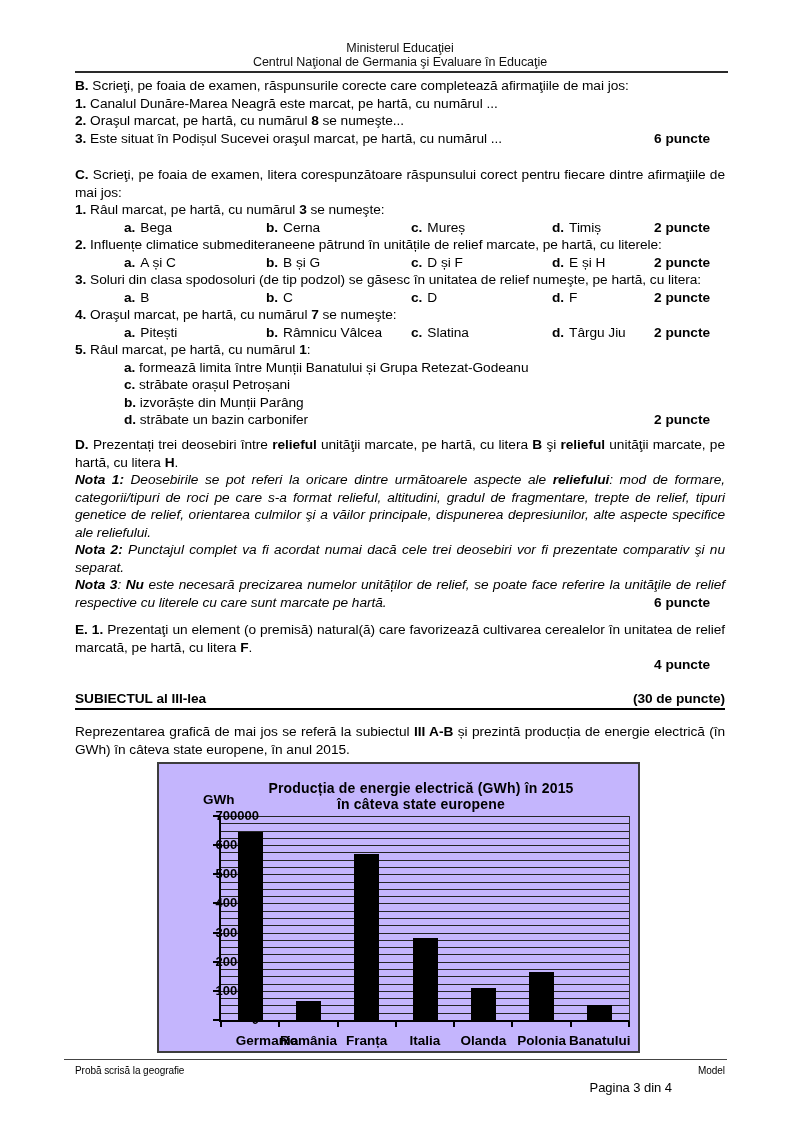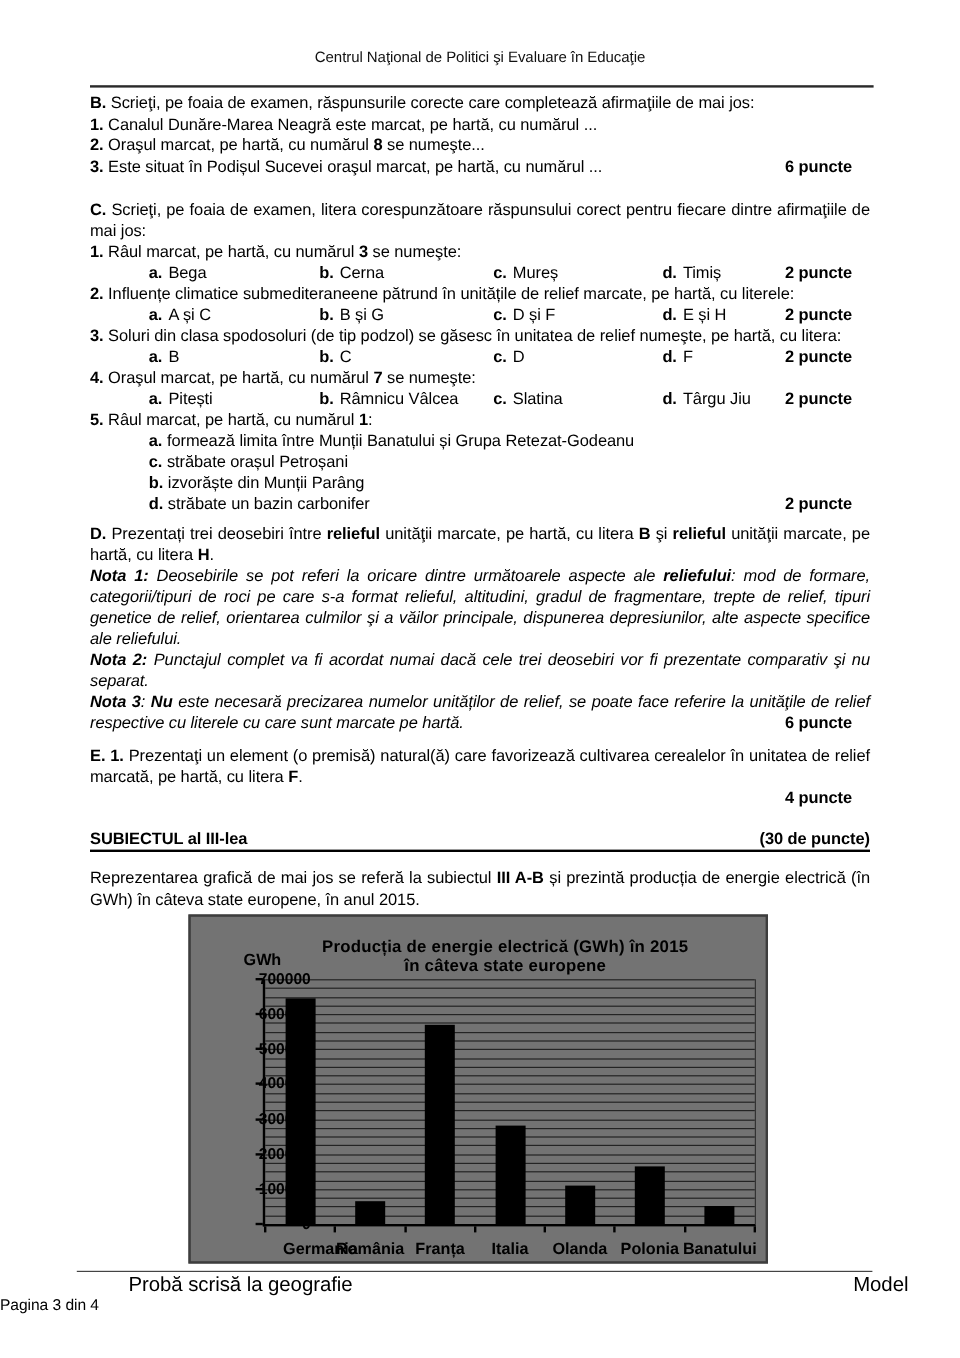--- a/index.html
+++ b/index.html
@@ -17,42 +17,43 @@
   .sg-b{font-weight:700;}
   .sg-i{font-style:italic;}
   .sg-bi{font-weight:700;font-style:italic;}
   .optrow{position:relative;height:17.5px;}
   .opt{position:absolute;top:0;white-space:nowrap;}
   .opt .sg-b{margin-right:5px;}
   .o-a{left:49px;}.o-b{left:191px;}.o-c{left:336px;}.o-d{left:477px;}
   .s3{position:absolute;left:75px;top:691px;width:650px;display:flex;justify-content:space-between;
       font-weight:700;border-bottom:2px solid #000;padding-bottom:1px;line-height:16px;}
   
-  #chart{position:absolute;left:157px;top:762px;width:483px;height:291px;border:2px solid #3d3d3d;background:#737373;box-sizing:border-box;}
+  #chart{position:absolute;left:157px;top:762px;width:483px;height:291px;border:2px solid #3d3d3d;background:#c4b5fd;box-sizing:border-box;}
   .c-title{position:absolute;left:58px;top:16px;width:408px;text-align:center;font-weight:700;font-size:14px;line-height:16px;letter-spacing:0.2px;}
   .gwh{position:absolute;left:44px;top:27px;font-weight:700;font-size:13.5px;}
   #plot{position:absolute;left:60px;top:52px;width:408px;height:204px;border-left:2px solid #000;border-bottom:2px solid #000;border-right:1px solid #333;}
   .grid{position:absolute;left:0;width:408px;height:1px;background:#242424;}
   .bar{position:absolute;bottom:0;width:25px;background:#000;}
   .ylab{position:absolute;left:0;width:52px;text-align:right;font-weight:700;font-size:13px;line-height:14px;letter-spacing:0;padding-left:48px;}
   .ytick{position:absolute;left:54px;width:6px;height:2px;background:#000;}
   .xtick{position:absolute;top:258px;width:2px;height:5px;background:#000;}
   .xlab{position:absolute;top:268px;width:96px;text-align:center;font-weight:700;font-size:13.5px;letter-spacing:0;}
   
   .frule{position:absolute;top:1059px;left:64px;width:663px;border-top:1.5px solid #444;}
-  .frow{position:absolute;top:1063px;left:75px;width:650px;display:flex;justify-content:space-between;font-size:17px;line-height:16px;margin-left:32px;}
-  .pagenum{position:absolute;top:1080px;left:0;width:672px;text-align:left;font-size:13px;line-height:16px;}
+  .frow{position:absolute;top:1063px;left:75px;width:650px;display:flex;justify-content:space-between;font-size:10px;line-height:16px;}
+  .pagenum{position:absolute;top:1080px;left:0;width:672px;text-align:right;font-size:13px;line-height:16px;}
 </style>
 </head>
 <body>
 
 <div class="page">
 
   <div class="hdr">
-    <div>Centrul Naţional de Politici şi Evaluare în Educaţie</div>
+    <div>Ministerul Educaţiei</div>
+    <div>Centrul Naţional de Germania şi Evaluare în Educaţie</div>
   </div>
   <div class="hrule"></div>
 
   <div class="sec" style="top:77px">
     <div class="ln nw"><span class="sg-b">B.</span><span class="sg-r"> Scrieţi, pe foaia de examen, răspunsurile corecte care completează afirmaţiile de mai jos:</span></div>
     <div class="ln nw"><span class="sg-b">1.</span><span class="sg-r"> Canalul Dunăre-Marea Neagră este marcat, pe hartă, cu numărul ...</span></div>
     <div class="ln nw"><span class="sg-b">2.</span><span class="sg-r"> Oraşul marcat, pe hartă, cu numărul </span><span class="sg-b">8</span><span class="sg-r"> se numeşte...</span></div>
     <div class="ln nw">
       <span><span class="sg-b">3.</span><span class="sg-r"> Este situat în Podișul Sucevei oraşul marcat, pe hartă, cu numărul ...</span></span>
       <span class="pt">6 puncte</span>

